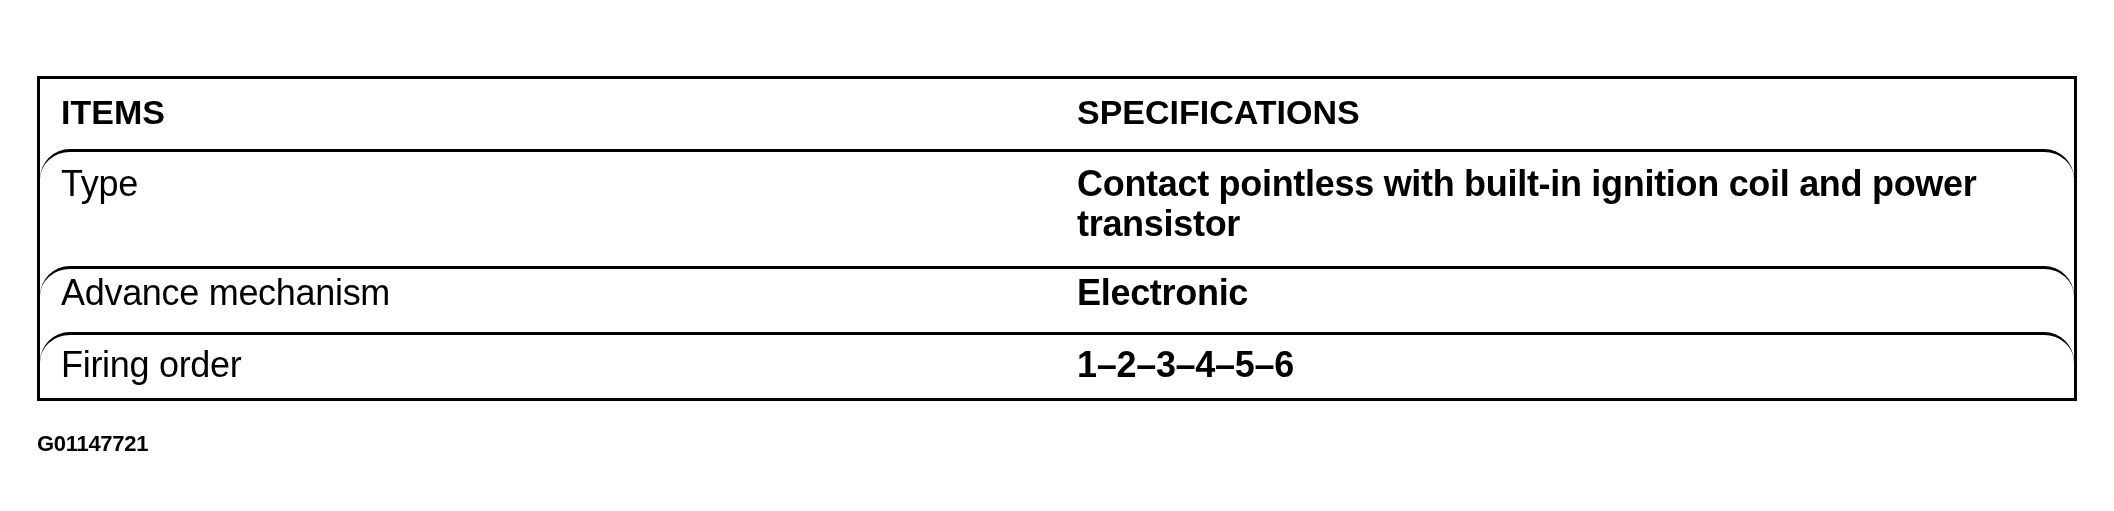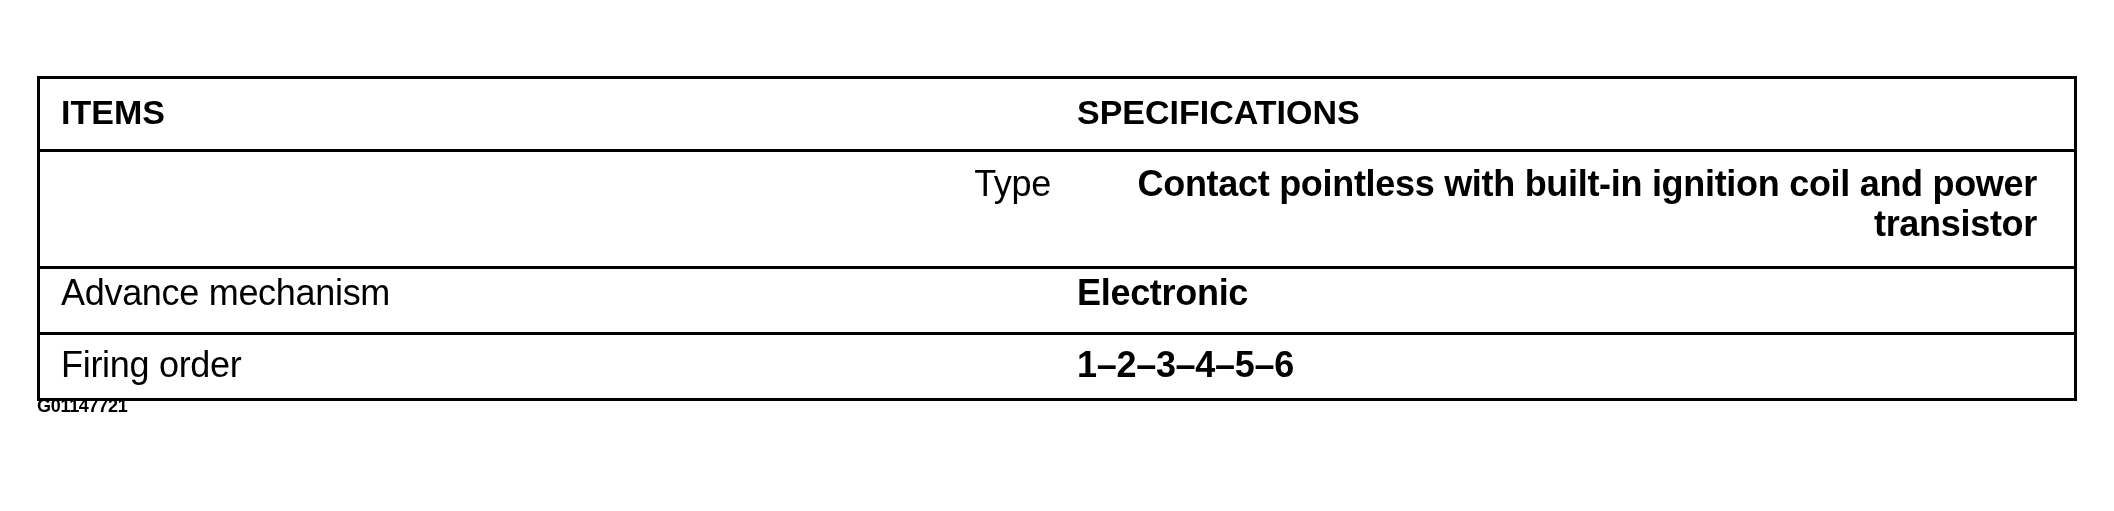--- a/index.html
+++ b/index.html
@@ -20,24 +20,25 @@
       left: 37px;
       top: 76px;
       width: 2040px;
       border: 3px solid #000;
       box-sizing: border-box;
     }
     .row {
       position: relative;
       border-top: 3px solid #000;
       box-sizing: border-box;
+      border-radius: 30px;
     }
     .row:first-child { border-top: none; }
     .row.header { height: 70px; }
-    .row.r-type { height: 117px; text-align: right; }
+    .row.r-type { height: 117px; }
     .row.r-adv { height: 66px; }
     .row.r-fire { height: 66px; }
     .cell {
       position: absolute;
       top: 0;
       box-sizing: border-box;
       font-size: 36px;
       line-height: 40px;
       letter-spacing: -0.3px;
     }
@@ -48,22 +49,22 @@
       font-size: 34px;
       top: 13px;
       letter-spacing: 0px;
     }
     .r-type .cell { top: 12px; }
     .r-adv .cell { top: 4px; }
     .r-fire .cell { top: 10px; }
     .caption {
       position: absolute;
       left: 37px;
-      top: 396px;
-      font-size: 18px;
+      top: 431px;
+      font-size: 22px;
       font-weight: bold;
       letter-spacing: -0.3px;
       text-align: right;
     }
   </style>
 </head>
 <body>
 
 <div class="spec-table">
   <div class="row header">

